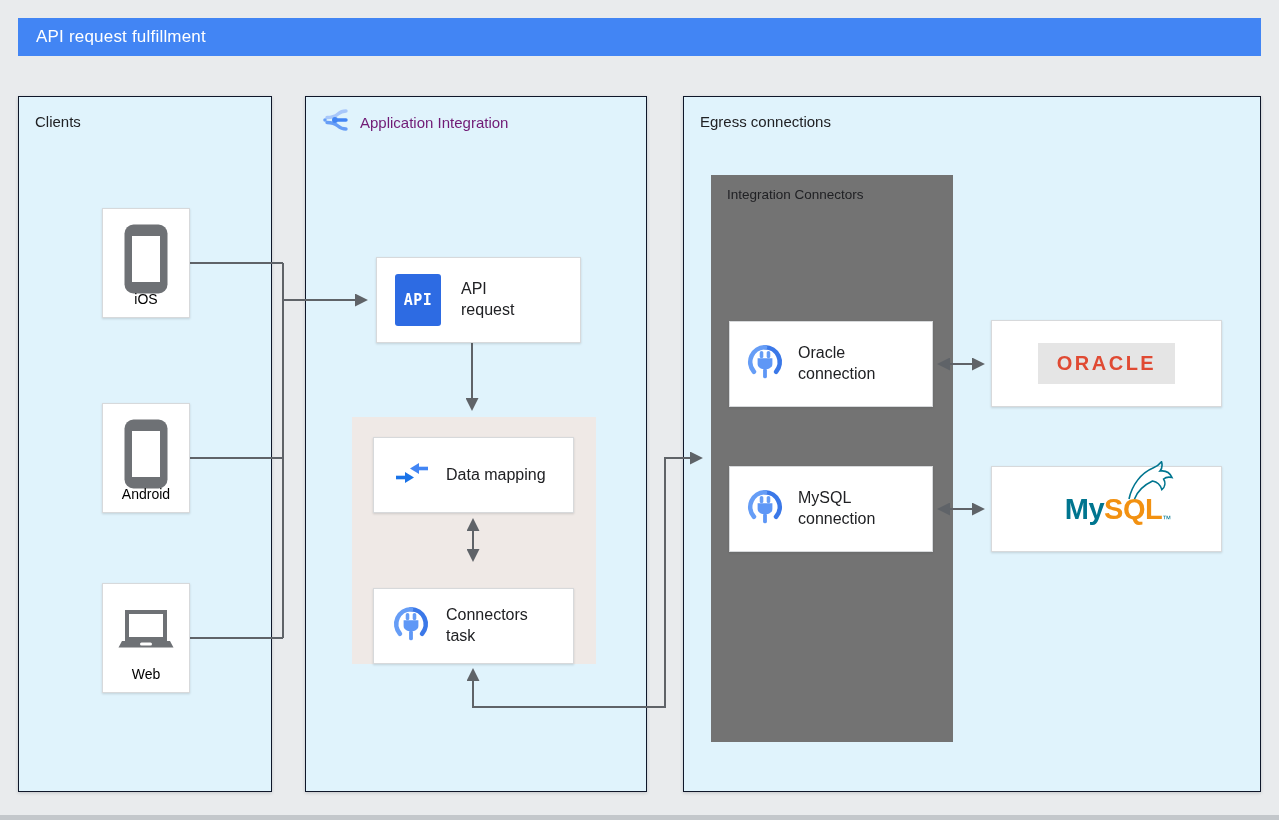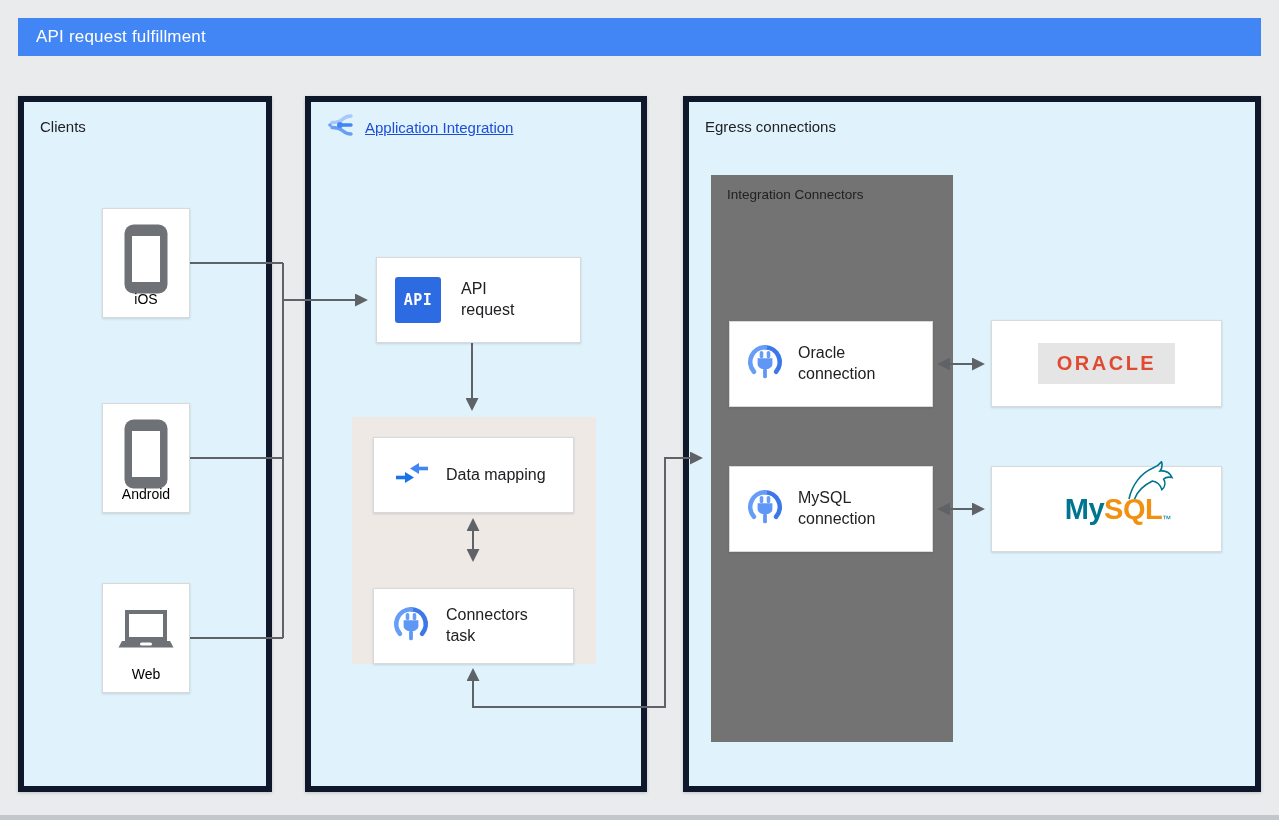--- a/index.html
+++ b/index.html
@@ -3,46 +3,46 @@
 <meta charset="utf-8">
 <style>
   html,body{margin:0;padding:0;}
   body{font-family:"Liberation Sans", sans-serif; background:#fff;}
   .stage{position:relative; width:1279px; height:820px; background:#E9EBED; overflow:hidden;}
   .bottom-strip{position:absolute; left:0; bottom:0; width:1279px; height:5px; background:#C3C7CB;}
 
   .header-bar{position:absolute; left:18px; top:18px; width:1243px; height:38px; background:#4285F4;
     color:#fff; font-size:17px; line-height:38px; padding-left:18px; box-sizing:border-box; letter-spacing:.2px;}
 
-  .panel{position:absolute; top:96px; height:696px; background:#E0F3FC; border:6px solid #0f172a;
+  .panel{position:absolute; top:96px; height:696px; background:#E0F3FC; border:1px solid #0f172a;
     box-sizing:border-box; box-shadow:0 1px 3px rgba(60,64,67,.22);}
   .panel-clients{left:18px; width:254px;}
   .panel-appint{left:305px; width:342px;}
   .panel-egress{left:683px; width:578px;}
   .panel-title{position:absolute; left:16px; top:16px; font-size:15px; color:#202124;}
   .panel-title-row{position:absolute; left:13px; top:8px; display:flex; align-items:center; gap:11px;}
-  .panel-title-row .t{font-size:15px; color:#1d4ed8;text-decoration:underline;}
+  .panel-title-row .t{font-size:15px; color:#701a75;}
 
   .subgroup{position:absolute; box-sizing:border-box;}
   .sub-grey{left:352px; top:417px; width:244px; height:247px; background:#EFE9E6;}
   .sub-yellow{left:711px; top:175px; width:242px; height:567px; background:#737373;}
   .sub-title{position:absolute; left:16px; top:12px; font-size:13.5px; color:#202124;}
 
   .card{position:absolute; background:#fff; border:1px solid #D7D9DB; box-sizing:border-box;
     box-shadow:0 1px 2px rgba(60,64,67,.18); z-index:4;}
   .client-card{width:88px; height:110px; left:102px; text-align:center;}
   .client-card .icon-wrap{position:absolute; left:0; right:0; top:14px; display:flex; justify-content:center;}
   .client-card .icon-wrap.laptop{top:26px;}
   .client-label{position:absolute; left:0; right:0; bottom:10px; font-size:14px; color:#000000;}
 
   .node-card{display:flex; align-items:center;}
   .node-label{font-size:16px; color:#202124; line-height:1.3;}
 
   .api-card{left:376px; top:257px; width:205px; height:86px;}
-  .api-icon{width:46px; height:46px; margin-left:18px; background:#2D6BE3; border-radius:3px;
+  .api-icon{width:46px; height:52px; margin-left:18px; background:#2D6BE3; border-radius:3px;
     display:flex; align-items:center; justify-content:center; flex:none;}
   .api-icon span{color:#fff; font-family:"DejaVu Sans Mono", monospace; font-weight:bold; font-size:15px; letter-spacing:.5px;}
   .api-card .node-label{margin-left:20px; width:64px;}
 
   .dm-card{left:373px; top:437px; width:201px; height:76px;}
   .dm-card .iconbox{margin-left:20px; flex:none;}
   .dm-card .node-label{margin-left:16px;}
 
   .ct-card{left:373px; top:588px; width:201px; height:76px;}
   .ct-card .iconbox{margin-left:18px; flex:none;}

